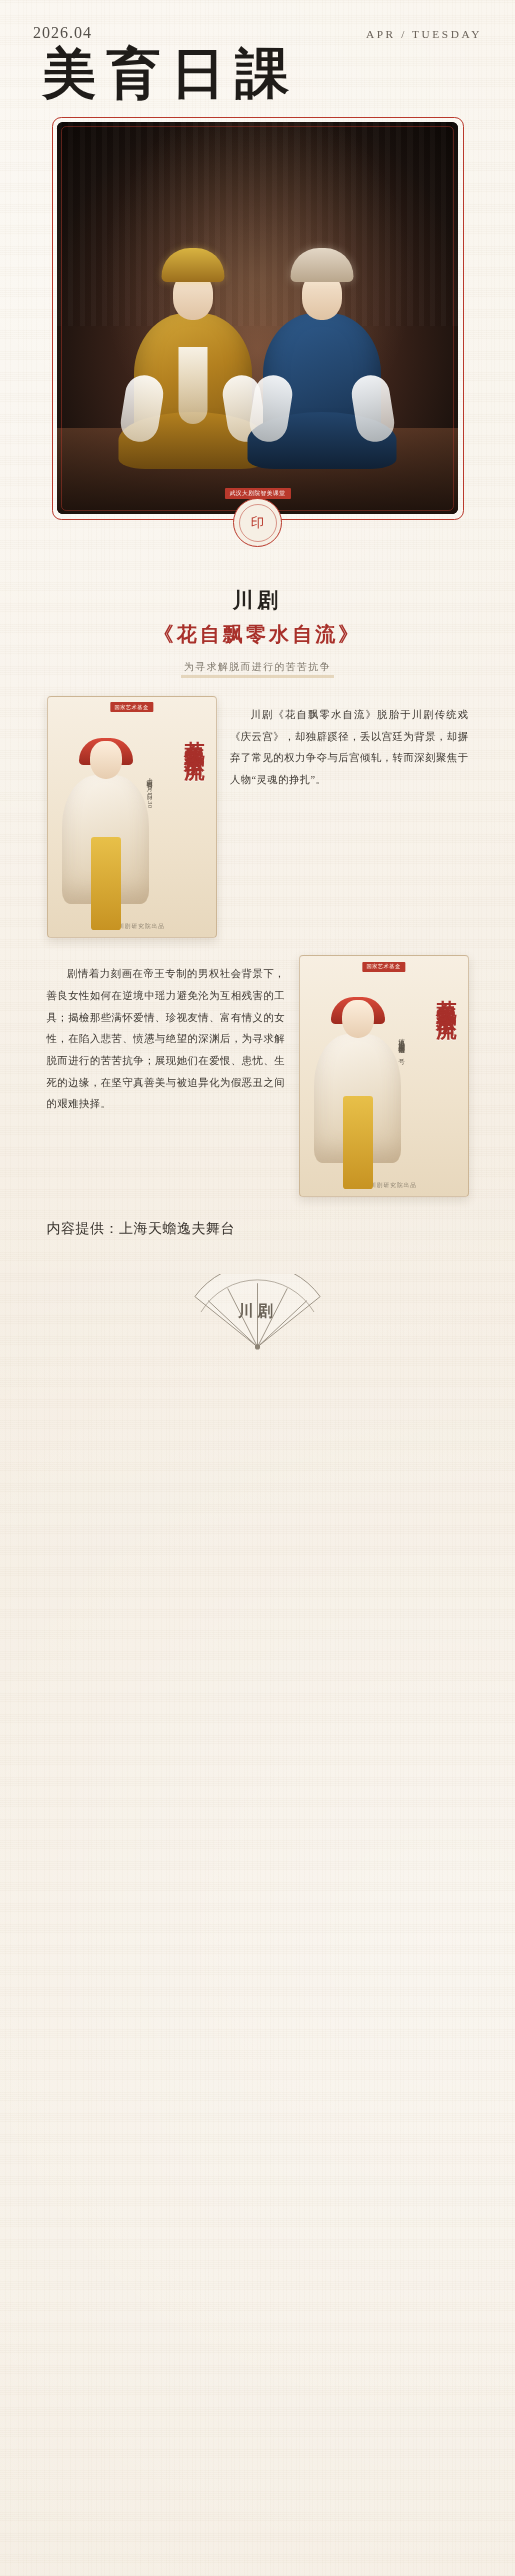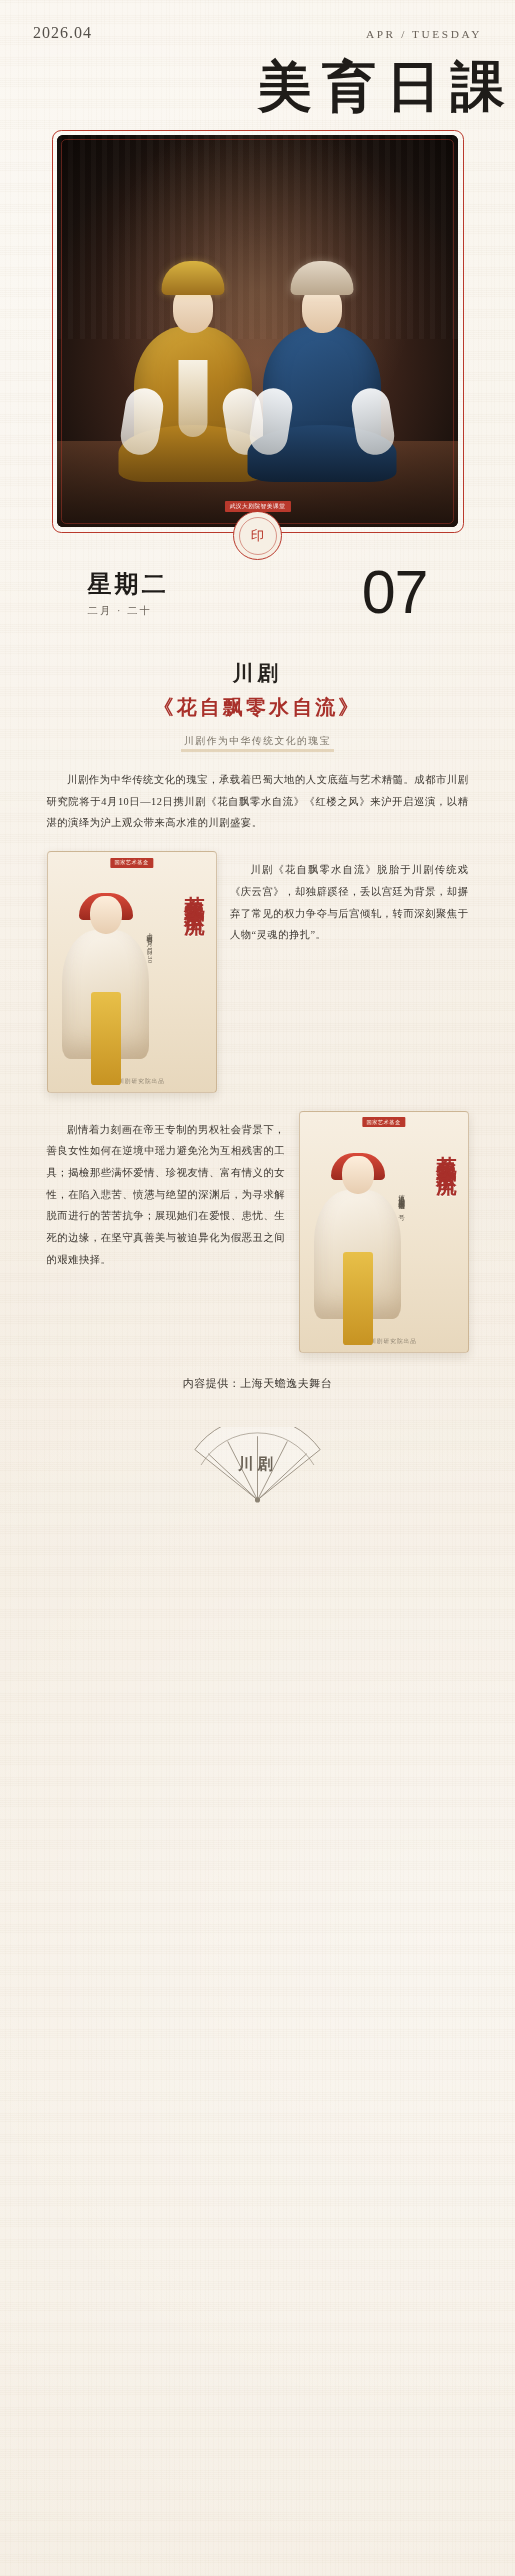--- a/index.html
+++ b/index.html
@@ -49,22 +49,23 @@
     letter-spacing: 1px;
   }
   .topbar .date-en {
     font-size: 11.3px;
     color: #6a6259;
     letter-spacing: 2.6px;
   }
 
   
   .masthead {
-    text-align: right;
-    margin-top: 16px;
+    text-align: left;
+    margin-top: 3px;
+    padding-left: 32px;
   }
   .masthead .main-title {
     font-family: "Liberation Serif", "DejaVu Serif", serif;
     font-size: 54px;
     letter-spacing: 10.3px;
     font-weight: 700;
     color: #1f1c19;
     text-indent: 10.3px;
     line-height: 1.08;
   }
@@ -301,21 +302,21 @@
   .poster .p-foot {
     position: absolute; left: 0; right: 0; bottom: 6.2px;
     text-align: center; font-size: 5.7px; letter-spacing: 1px; color: #8a7f6d;
   }
   .poster-text { flex: 1; }
   .poster-text p.body-text { margin-top: 8px; }
 
   
   .source {
     width: 422px; margin: 23px auto 0 auto;
-    font-size: 11px; letter-spacing: 0.5px; color: #3a352f; text-align: center;
+    font-size: 14px; letter-spacing: 0.5px; color: #3a352f;
   }
   .fan-wrap {
     margin: 36px auto 0 auto; width: 165px; text-align: center; position: relative;
   }
   .fan {
     width: 155px; height: 77px; margin: 0 auto;
     position: relative;
   }
   .fan svg { display: block; }
   .fan-label {
@@ -378,38 +379,30 @@
       </div>
     </div>
 
     <div class="seal-row">
       <div class="seal">
         <div class="seal-badge">武汉大剧院智美课堂</div>
         <div class="seal-inner">印</div>
       </div>
     </div>
 
-    <div class="daterow">
-      <div class="weekday">
-        <div class="w">星期二</div>
-        <div class="lunar">二月 · 二十</div>
-      </div>
-      <div class="daynum">07</div>
-    </div>
 
     <div class="rule"></div>
 
     <div class="article">
       <div class="art-head">
         <div class="kind">川剧</div>
         <div class="play">《花自飘零水自流》</div>
-        <div class="sub">川剧作为中华传统文化的瑰宝</div>
-      </div>
-
-      <p class="body-text">川剧作为中华传统文化的瑰宝，承载着巴蜀大地的人文底蕴与艺术精髓。成都市川剧研究院将于4月10日—12日携川剧《花自飘零水自流》《红楼之风》来沪开启巡演，以精湛的演绎为沪上观众带来高水准的川剧盛宴。</p>
+        <div class="sub">为寻求解脱而进行的苦苦抗争</div>
+      </div>
+
 
       <div class="poster-block">
         <div class="poster">
           <div class="p-badge">国家艺术基金</div>
           <div class="p-figure">
             <div class="f-crown"></div>
             <div class="f-head"></div>
             <div class="f-body">
               <div class="f-sash"></div>
             </div>

